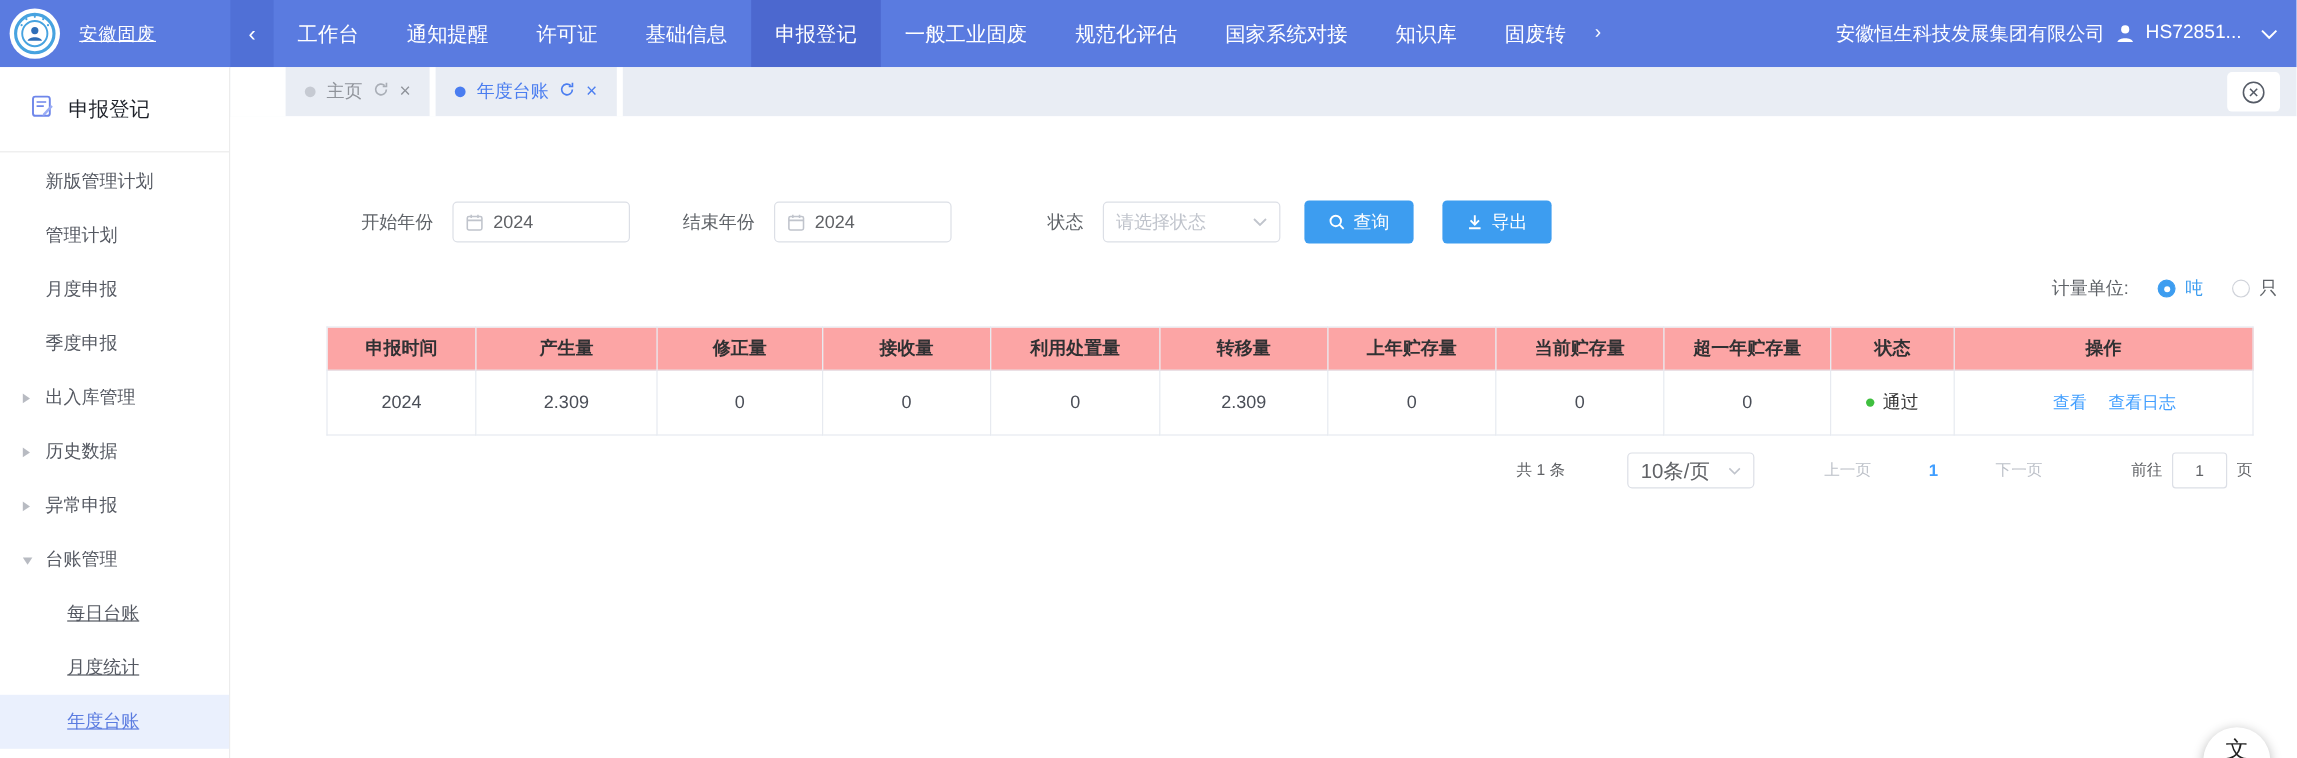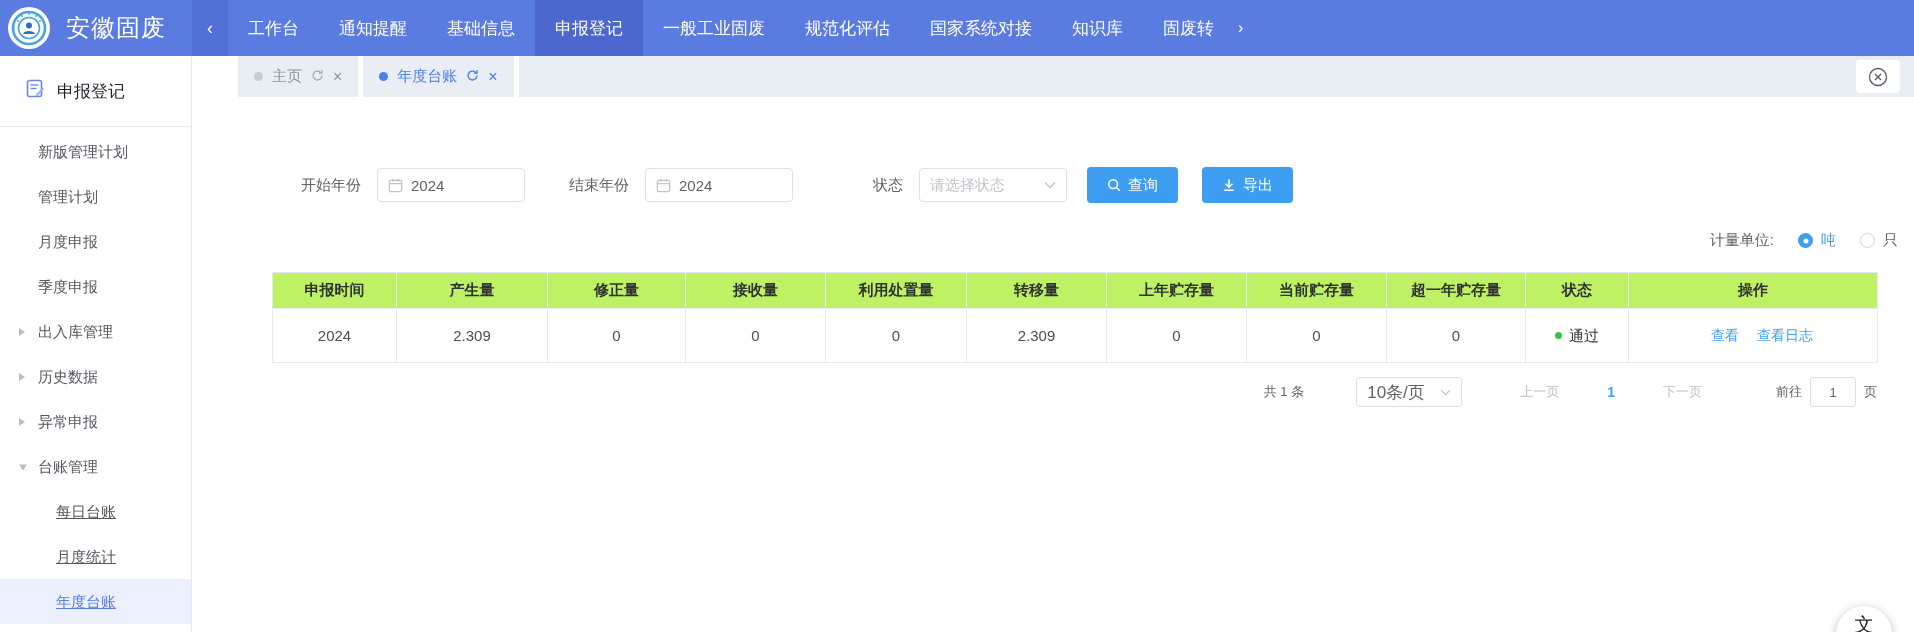--- a/index.html
+++ b/index.html
@@ -5,21 +5,21 @@
   * { margin:0; padding:0; box-sizing:border-box; }
   body { font-family:"Liberation Sans","DejaVu Sans",sans-serif; background:#fff; }
   .app { position:relative; width:1914px; height:632px; overflow:hidden; background:#fff; }
 
   
   .navbar { position:absolute; top:0; left:0; width:100%; height:56px; background:#5a7be0;
             display:flex; align-items:stretch; color:#fff; }
   .brand { width:192px; display:flex; align-items:center; padding-left:8px; flex:none; }
   .logo { width:42px; height:42px; border-radius:50%; background:#fff; display:flex;
           align-items:center; justify-content:center; flex:none; }
-  .app-title { margin-left:16px; font-size:24px; letter-spacing:1px; }
+  .app-title { margin-left:16px; font-size:15px; letter-spacing:1px;text-decoration:underline; }
   .collapse-btn { width:36px; background:#5070d6; display:flex; align-items:center;
                   justify-content:center; font-size:18px; cursor:pointer; flex:none; }
   .nav-menu { display:flex; align-items:stretch; overflow:hidden; }
   .nav-item { display:flex; align-items:center; padding:0 20px; font-size:17px; color:#fff;
               text-decoration:none; white-space:nowrap; cursor:pointer; }
   .nav-item.active { background:#4c68cf; }
   .nav-overflow { display:flex; align-items:center; padding:0 4px; font-size:16px; cursor:pointer; }
   .nav-right { margin-left:auto; display:flex; align-items:center; gap:8px; padding-right:16px;
                font-size:16px; white-space:nowrap; flex:none; }
   .user-icon svg { display:block; }
@@ -83,21 +83,21 @@
   .radio.checked { background:#3d9df0; border-color:#3d9df0; }
   .radio.checked::after { content:""; position:absolute; left:50%; top:50%; width:5px; height:5px;
            border-radius:50%; background:#fff; transform:translate(-50%,-50%); }
   .radio-label { cursor:pointer; }
   .radio-label.checked { color:#3d9df0; }
 
   
   .table-wrap { position:absolute; top:175px; left:80px; }
   table.grid { border-collapse:collapse; table-layout:fixed; width:1605px; }
   table.grid th, table.grid td { border:1px solid #e7eaf0; text-align:center; }
-  table.grid th { height:36px; font-size:15px; font-weight:bold; color:#303133; background:#bef264; }
+  table.grid th { height:36px; font-size:15px; font-weight:bold; color:#303133; background:#fca5a5; }
   table.grid td { height:54px; font-size:15px; color:#4a4e57; }
   td.op-cell { text-align:left; padding-left:18px; }
   .link { color:#409eff; text-decoration:none; cursor:pointer; font-size:14px; }
   .link + .link { margin-left:14px; }
   .status-dot { display:inline-block; width:7px; height:7px; border-radius:50%; background:#3fbf3f;
                 margin-right:7px; vertical-align:middle; }
   .status-text { vertical-align:middle; color:#333; }
 
   
   .pagination { position:absolute; top:280px; right:37px; display:flex; align-items:center;
@@ -142,33 +142,49 @@
       <span class="app-title">安徽固废</span>
     </div>
 
     <div class="collapse-btn">
       <span>‹</span>
     </div>
 
     <nav class="nav-menu">
       <a class="nav-item">工作台</a>
       <a class="nav-item">通知提醒</a>
+      <a class="nav-item">许可证</a>
       <a class="nav-item">基础信息</a>
       <a class="nav-item active">申报登记</a>
       <a class="nav-item">一般工业固废</a>
       <a class="nav-item">规范化评估</a>
       <a class="nav-item">国家系统对接</a>
       <a class="nav-item">知识库</a>
       <a class="nav-item">固废转</a>
     </nav>
 
     <div class="nav-overflow">
       <span>›</span>
     </div>
 
+    <div class="nav-right">
+      <span>安徽恒生科技发展集团有限公司</span>
+      <span class="user-icon">
+        <svg width="18" height="18" viewBox="0 0 18 18">
+          <circle cx="9" cy="5.5" r="3.4" fill="#fff"></circle>
+          <path d="M2.5 16c.6-4.2 12.4-4.2 13 0z" fill="#fff"></path>
+        </svg>
+      </span>
+      <span>HS72851...</span>
+      <span class="nav-chevron">
+        <svg width="14" height="9" viewBox="0 0 14 9">
+            <polyline points="1,1.5 7,7.5 13,1.5" fill="none" stroke="#fff" stroke-width="1.6"></polyline>
+          </svg>
+      </span>
+    </div>
   </header>
 
   <aside class="sidebar">
     <div class="side-header">
       <span>
         <svg width="19" height="19" viewBox="0 0 19 19">
           <rect x="1.5" y="1.5" width="14" height="16" rx="2" fill="none" stroke="#6e86ea" stroke-width="1.6"></rect>
           <line x1="4.5" y1="6" x2="12.5" y2="6" stroke="#6e86ea" stroke-width="1.4"></line>
           <line x1="4.5" y1="9.5" x2="10.5" y2="9.5" stroke="#6e86ea" stroke-width="1.4"></line>
           <path d="M10 15.5 L16.5 8.5 L18 10 L11.5 17 L9.5 17.5 Z" fill="#9aacf5"></path>

